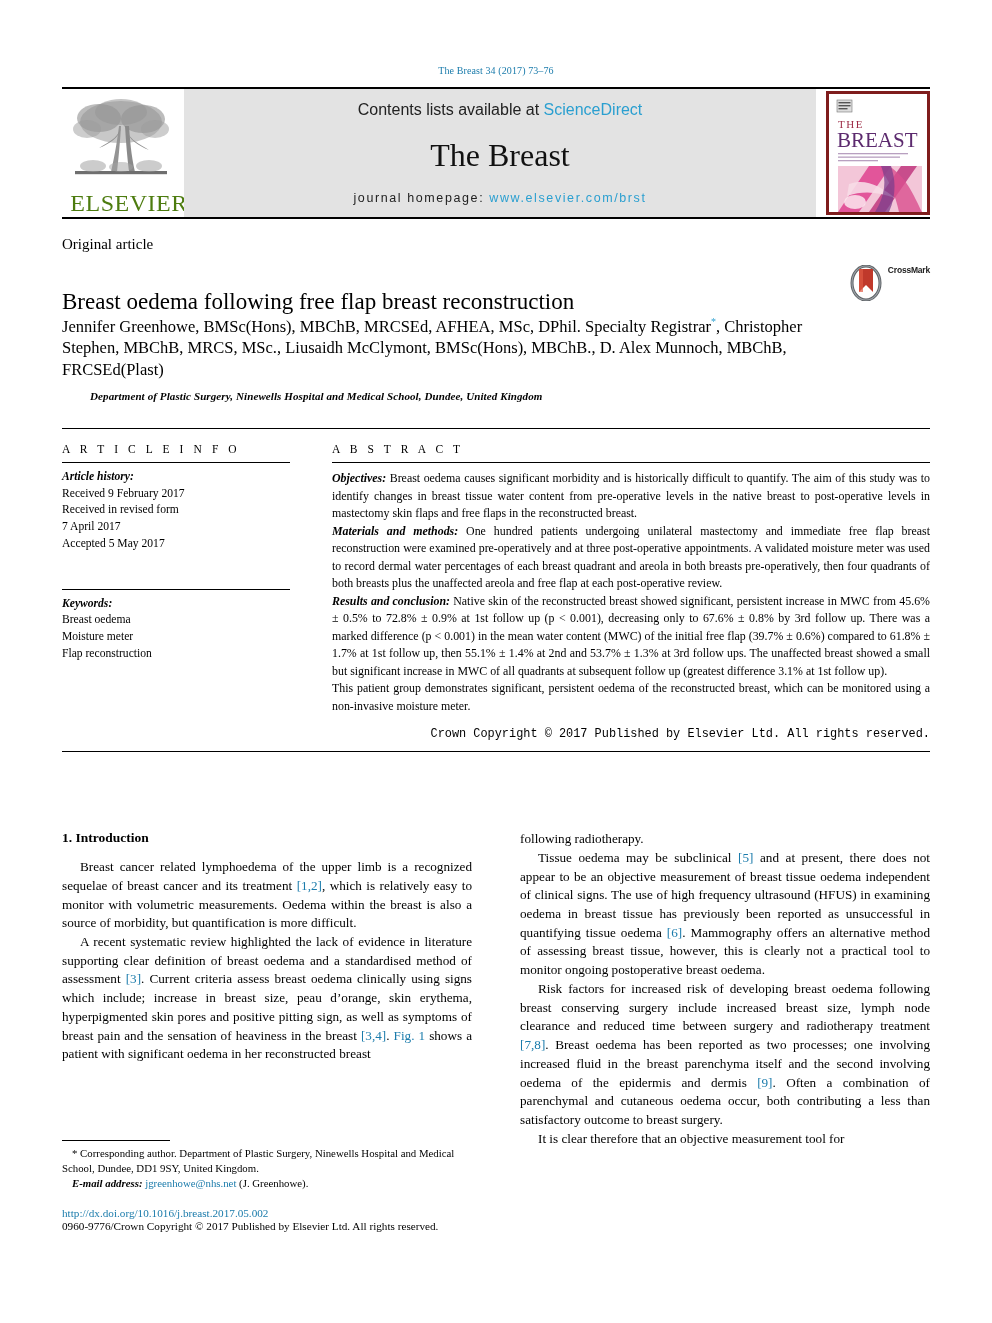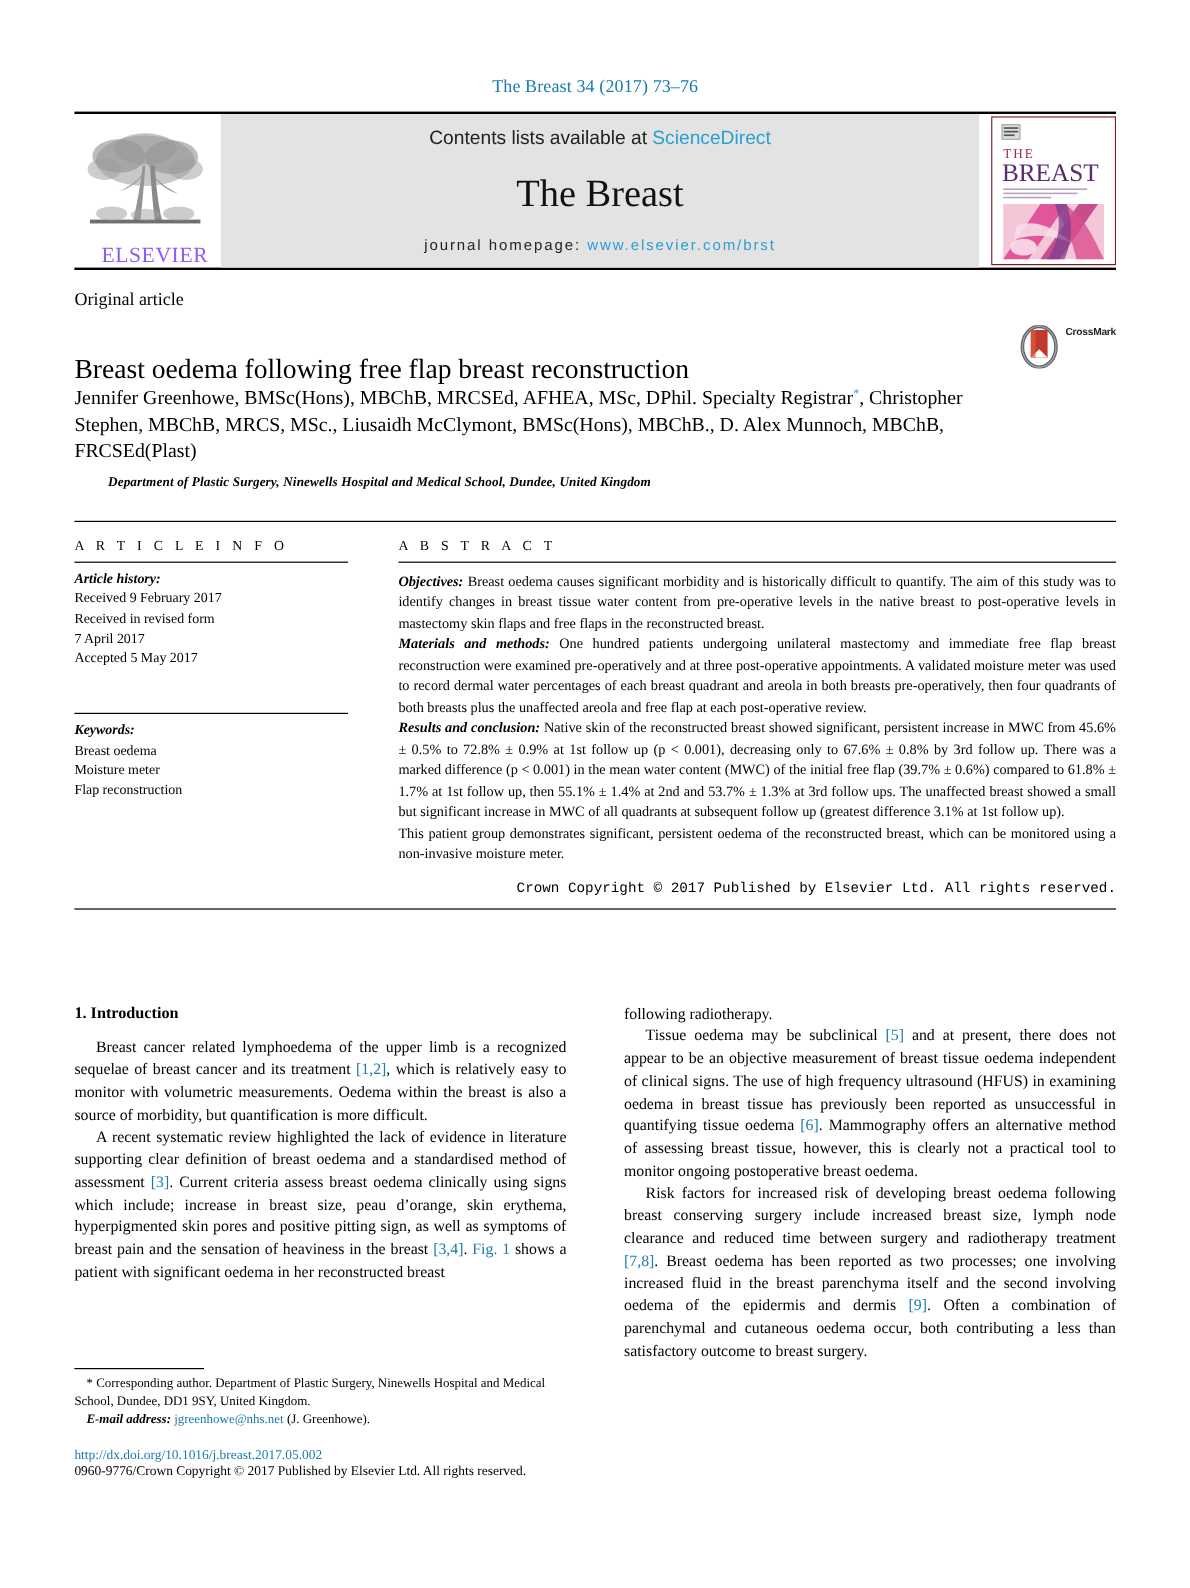--- a/index.html
+++ b/index.html
@@ -20,21 +20,21 @@
     width: 992px;
     height: 1323px;
     position: relative;
     box-sizing: border-box;
     padding: 0 62px;
   }
 
   
   .runhead {
     text-align: center;
-    font-size: 15px;
+    font-size: 10px;
     color: #1a7bab;
     padding-top: 65px;
     letter-spacing: .1px;
   }
 
   
   .masthead-rule {
     border-top: 2.5px solid #000;
     margin-top: 11px;
   }
@@ -50,23 +50,23 @@
     display: flex;
     flex-direction: column;
     justify-content: flex-end;
     align-items: center;
     padding-bottom: 2px;
     box-sizing: border-box;
   }
   .tree-svg { display:block; }
   .elsevier-word {
     font-family: "Liberation Serif", serif;
-    font-size: 18px;
+    font-size: 24px;
     letter-spacing: .5px;
-    color: #8b5cf6;
+    color: #4d7c0f;
     line-height: 1;
     margin-top: 1px;
     margin-left: 16px;
   }
   .journal-band {
     flex: 1 1 auto;
     background: #e3e3e3;
     display: flex;
     flex-direction: column;
     justify-content: space-between;
@@ -91,21 +91,21 @@
     font-family: "Liberation Sans", sans-serif;
     font-size: 12.5px;
     color: #222;
     letter-spacing: 1.6px;
   }
   .homepage-line a { color: #2a9fd0; text-decoration: none; }
   .cover-thumb {
     flex: 0 0 104px;
     width: 104px;
     margin-left: 10px;
-    border: 1px solid #7f1d1d;
+    border: 3px solid #7f1d1d;
     background: #fff;
     box-sizing: border-box;
     align-self: center;
     height: 124px;
     position: relative;
     overflow: hidden;
   }
   .masthead-rule-bottom {
     border-top: 2.5px solid #000;
   }
@@ -414,20 +414,21 @@
       <div id="left-paras">
           <p>Breast cancer related lymphoedema of the upper limb is a recognized sequelae of breast cancer and its treatment <span class="ref">[1,2]</span>, which is relatively easy to monitor with volumetric measurements. Oedema within the breast is also a source of morbidity, but quantification is more difficult.</p>
           <p>A recent systematic review highlighted the lack of evidence in literature supporting clear definition of breast oedema and a standardised method of assessment <span class="ref">[3]</span>. Current criteria assess breast oedema clinically using signs which include; increase in breast size, peau d’orange, skin erythema, hyperpigmented skin pores and positive pitting sign, as well as symptoms of breast pain and the sensation of heaviness in the breast <span class="ref">[3,4]</span>. <span class="ref">Fig. 1</span> shows a patient with significant oedema in her reconstructed breast</p>
         </div>
     </div>
     <div class="bcol">
       <div id="right-paras">
           <p class="noindent">following radiotherapy.</p>
           <p>Tissue oedema may be subclinical <span class="ref">[5]</span> and at present, there does not appear to be an objective measurement of breast tissue oedema independent of clinical signs. The use of high frequency ultrasound (HFUS) in examining oedema in breast tissue has previously been reported as unsuccessful in quantifying tissue oedema <span class="ref">[6]</span>. Mammography offers an alternative method of assessing breast tissue, however, this is clearly not a practical tool to monitor ongoing postoperative breast oedema.</p>
           <p>Risk factors for increased risk of developing breast oedema following breast conserving surgery include increased breast size, lymph node clearance and reduced time between surgery and radiotherapy treatment <span class="ref">[7,8]</span>. Breast oedema has been reported as two processes; one involving increased fluid in the breast parenchyma itself and the second involving oedema of the epidermis and dermis <span class="ref">[9]</span>. Often a combination of parenchymal and cutaneous oedema occur, both contributing a less than satisfactory outcome to breast surgery.</p>
+          <p>It is clear therefore that an objective measurement tool for</p>
         </div>
     </div>
   </div>
 
   <div class="bottom-area">
     <div class="fn-rule"></div>
     <div class="footnote">
       <span>*</span><span> Corresponding author. Department of Plastic Surgery, Ninewells Hospital and Medical School, Dundee, DD1 9SY, United Kingdom.</span>
     </div>
     <div class="footnote">

